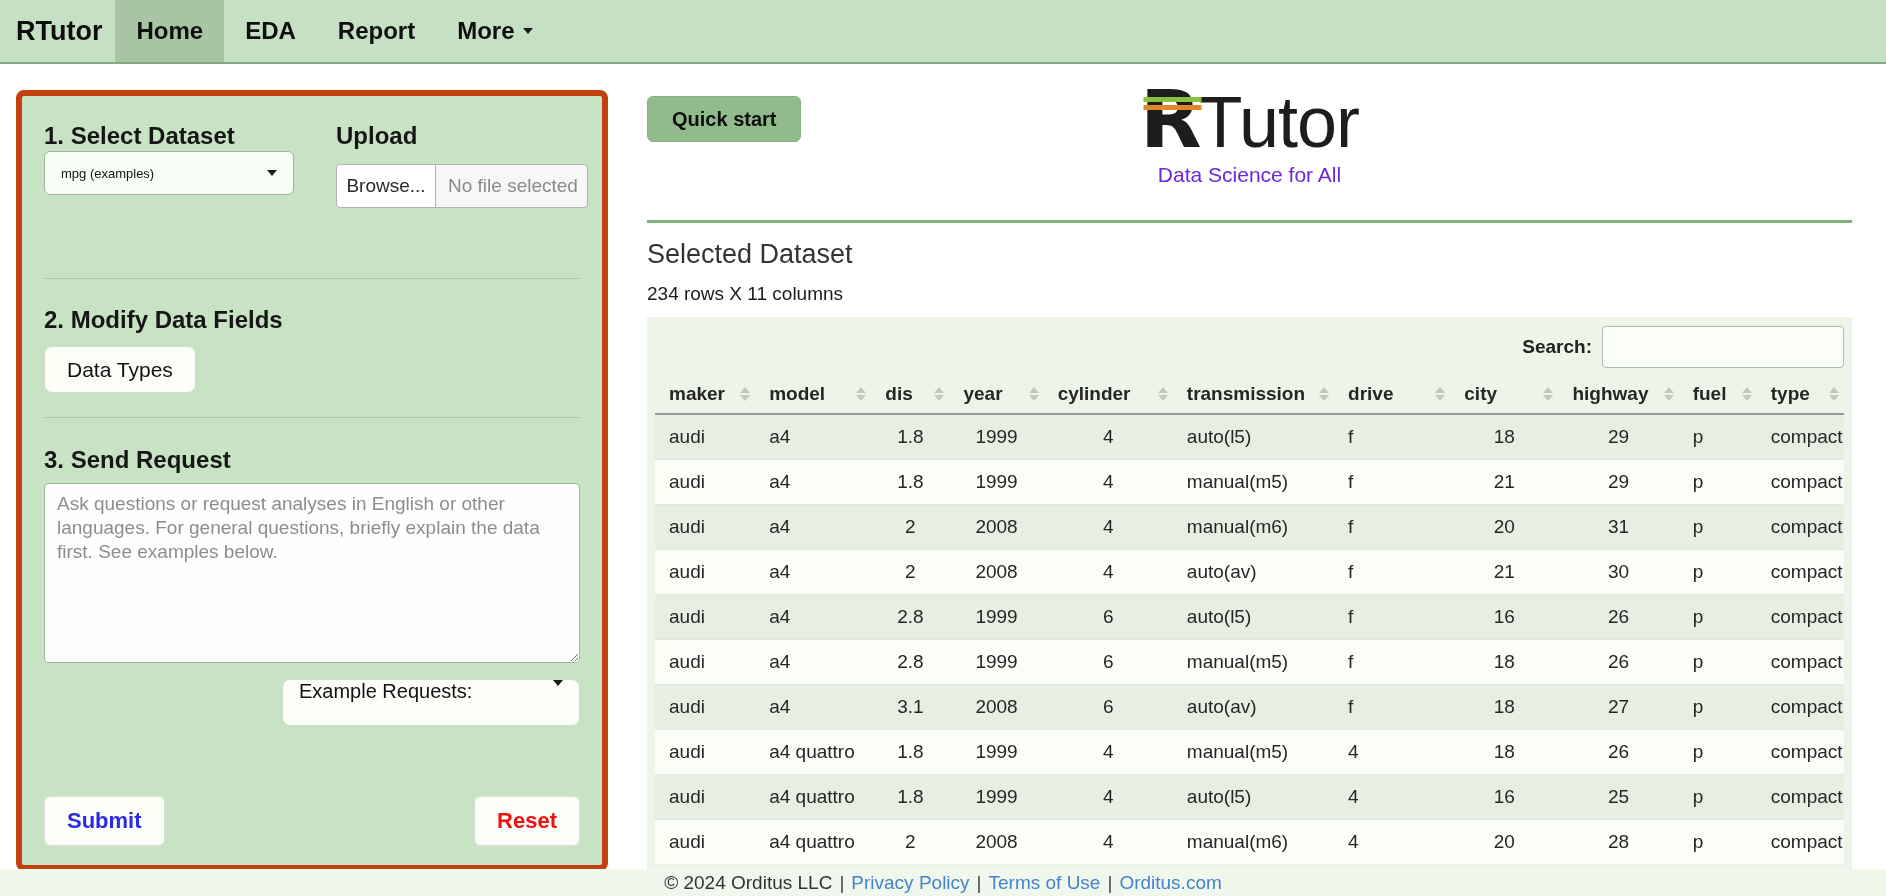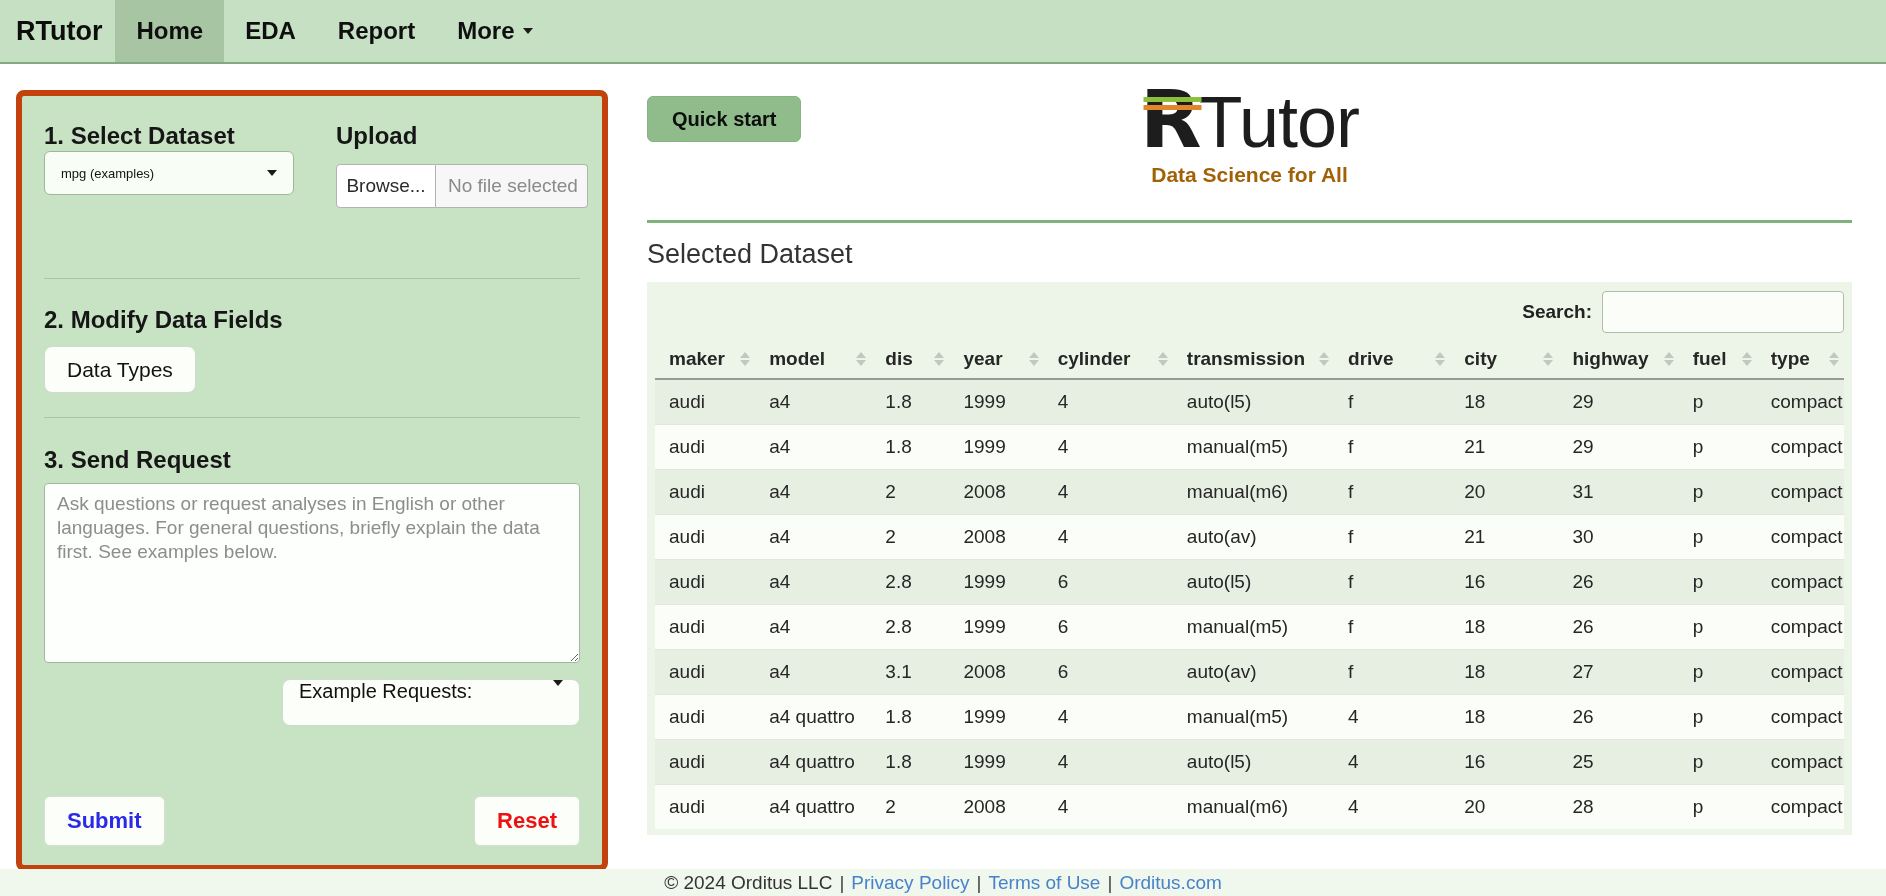--- a/index.html
+++ b/index.html
@@ -56,38 +56,38 @@
   .quick-start{position:absolute;left:0;top:30px;height:46px;padding:0 24px;background:#8fbc8a;
     border:1px solid #86b381;border-radius:6px;font-size:20px;font-weight:700;color:#0d0d0d;cursor:pointer;
     font-family:"Liberation Sans",sans-serif;}
   .logo{position:absolute;left:50%;transform:translateX(-50%);top:14px;text-align:center;}
   .logo-word{position:relative;display:inline-block;line-height:1;white-space:nowrap;}
   .logo-r{font-size:80px;font-weight:900;letter-spacing:-3px;color:#1d1d1d;font-family:"DejaVu Sans",sans-serif;}
   .logo-tutor{font-size:72px;font-weight:300;color:#1d1d1d;letter-spacing:-1px;margin-top:8px;}
   .stripe{position:absolute;left:3px;width:58px;height:5px;}
   .stripe-green{top:17px;background:#8cbf3e;}
   .stripe-orange{top:25px;background:#e2862c;}
-  .logo-tagline{font-size:21px;font-weight:700;color:#a16207;margin-top:3px;}
+  .logo-tagline{font-size:21px;font-weight:400;color:#6d28d9;margin-top:3px;}
   .green-divider{height:3px;background:#7fb17a;}
   .ds-title{margin-top:16px;font-size:27px;font-weight:400;color:#333;}
   .ds-dims{margin-top:13px;font-size:19px;color:#1b1b1b;}
 
   .table-card{margin-top:12px;background:#edf5e9;padding:8px 8px 0 8px;height:553px;overflow:hidden;}
   .search-row{display:flex;justify-content:flex-end;align-items:center;gap:10px;height:44px;}
   .search-label{font-size:19px;font-weight:700;color:#222;}
   .search-input{width:242px;height:42px;background:#fbfdf8;border:1px solid #b0bbad;border-radius:4px;
     font-size:18px;padding:0 10px;font-family:"Liberation Sans",sans-serif;}
 
   table.data{margin-top:6px;border-collapse:collapse;width:100%;font-size:19px;color:#262626;table-layout:fixed;}
   table.data th{font-weight:700;padding:8px 14px;border-bottom:2px solid #989898;position:relative;text-align:left;}
   table.data td{padding:11px 14px;border-top:1px solid #e2e7de;overflow:hidden;white-space:nowrap;}
   table.data tr:first-child td{border-top:0;}
   tr.striped{background:#e7efe3;}
   tr.plain{background:#fbfdf8;}
-  th.num,td.num{text-align:left;padding-right:30px;}
+  th.num,td.num{text-align:center;padding-right:30px;}
   th:nth-child(1),td:nth-child(1){width:100px;}
   th:nth-child(2),td:nth-child(2){width:116px;}
   th:nth-child(3),td:nth-child(3){width:78px;}
   th:nth-child(4),td:nth-child(4){width:94px;}
   th:nth-child(5),td:nth-child(5){width:129px;}
   th:nth-child(6),td:nth-child(6){width:161px;}
   th:nth-child(7),td:nth-child(7){width:116px;}
   th:nth-child(8),td:nth-child(8){width:108px;}
   th:nth-child(9),td:nth-child(9){width:120px;}
   th:nth-child(10),td:nth-child(10){width:78px;}
@@ -174,20 +174,21 @@
         <span class="stripe stripe-green"></span>
         <span class="stripe stripe-orange"></span>
       </div>
       <div class="logo-tagline">Data Science for All</div>
     </div>
   </div>
 
   <div class="green-divider"></div>
 
   <div class="ds-title">Selected Dataset</div>
+  <div class="ds-dims">234 rows X 11 columns</div>
 
   <div class="table-card">
     <div class="search-row">
       <span class="search-label">Search:</span>
       <input class="search-input" type="text" value="" style="">
     </div>
     <table class="data">
       <thead>
           <tr id="table-head-row">
             <th><span>maker</span><span class="sort">

